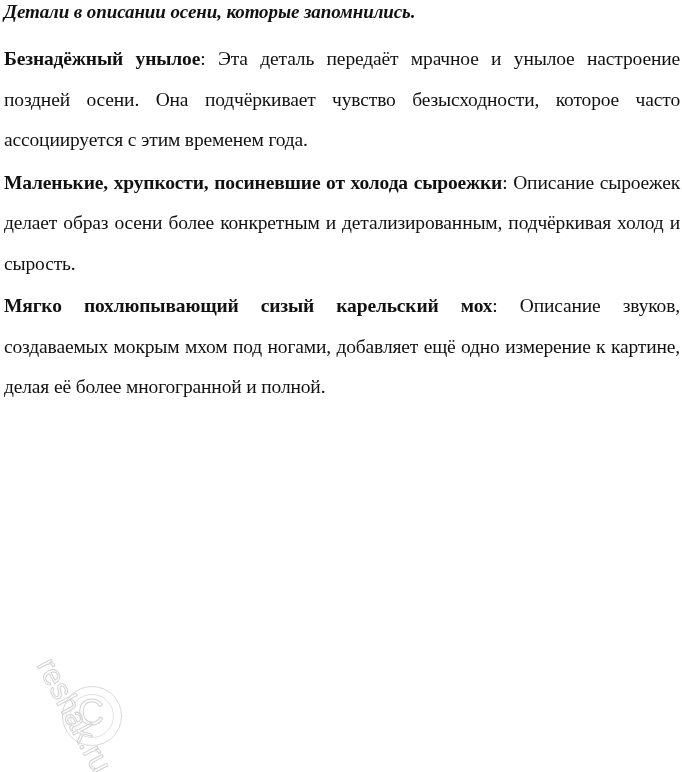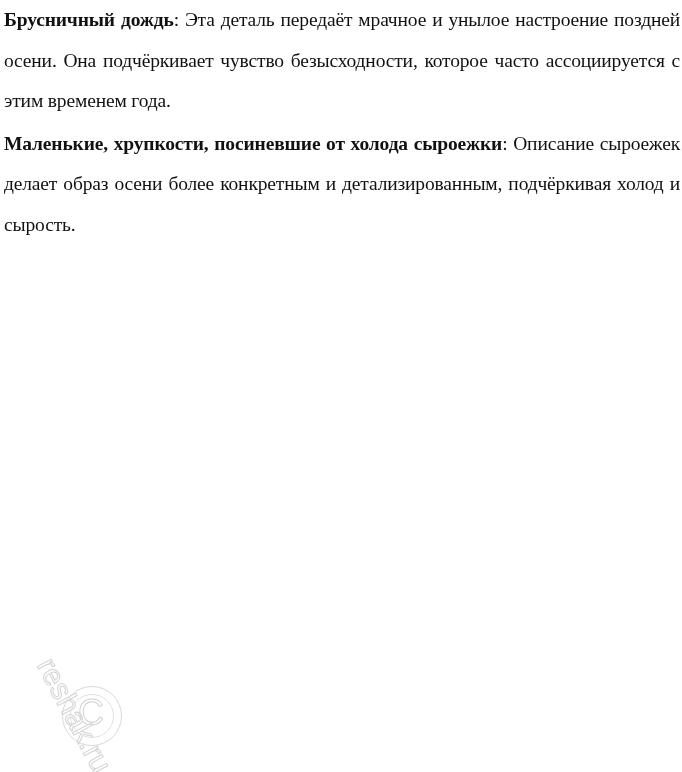--- a/index.html
+++ b/index.html
@@ -88,28 +88,30 @@
       font-family: "Liberation Sans", "DejaVu Sans", sans-serif;
       font-size: 36px;
       color: transparent;
       -webkit-text-stroke: 1px #9a9a9a;
     }
   </style>
 </head>
 <body>
 
 <div class="doc">
+  <div class="title">Детали в описании осени, которые запомнились.</div>
 
-  <p class="para"><span class="term">Брусничный дождь</span><span>:</span><span> Эта деталь передаёт мрачное и унылое настроение поздней осени. Она подчёркивает чувство безысходности, которое часто ассоциируется с этим временем года.</span></p>
+  <p class="para"><span class="term">Безнадёжный унылое</span><span>:</span><span> Эта деталь передаёт мрачное и унылое настроение поздней осени. Она подчёркивает чувство безысходности, которое часто ассоциируется с этим временем года.</span></p>
 
 
   <p class="para"><span class="term">Маленькие, хрупкости, посиневшие от холода сыроежки</span><span>:</span><span> Описание сыроежек делает образ осени более конкретным и детализированным, подчёркивая холод и сырость.</span></p>
 
 
 
+  <p class="para"><span class="term">Мягко похлюпывающий сизый карельский мох</span><span>:</span><span> Описание звуков, создаваемых мокрым мхом под ногами, добавляет ещё одно измерение к картине, делая её более многогранной и полной.</span></p>
 </div>
 
 <div class="watermark">
   <div class="wm-text">reshak.ru</div>
   <div class="wm-circle"></div>
   <div class="wm-circle-inner"></div>
   <div class="wm-c">C</div>
 </div>
 
 </body></html>

